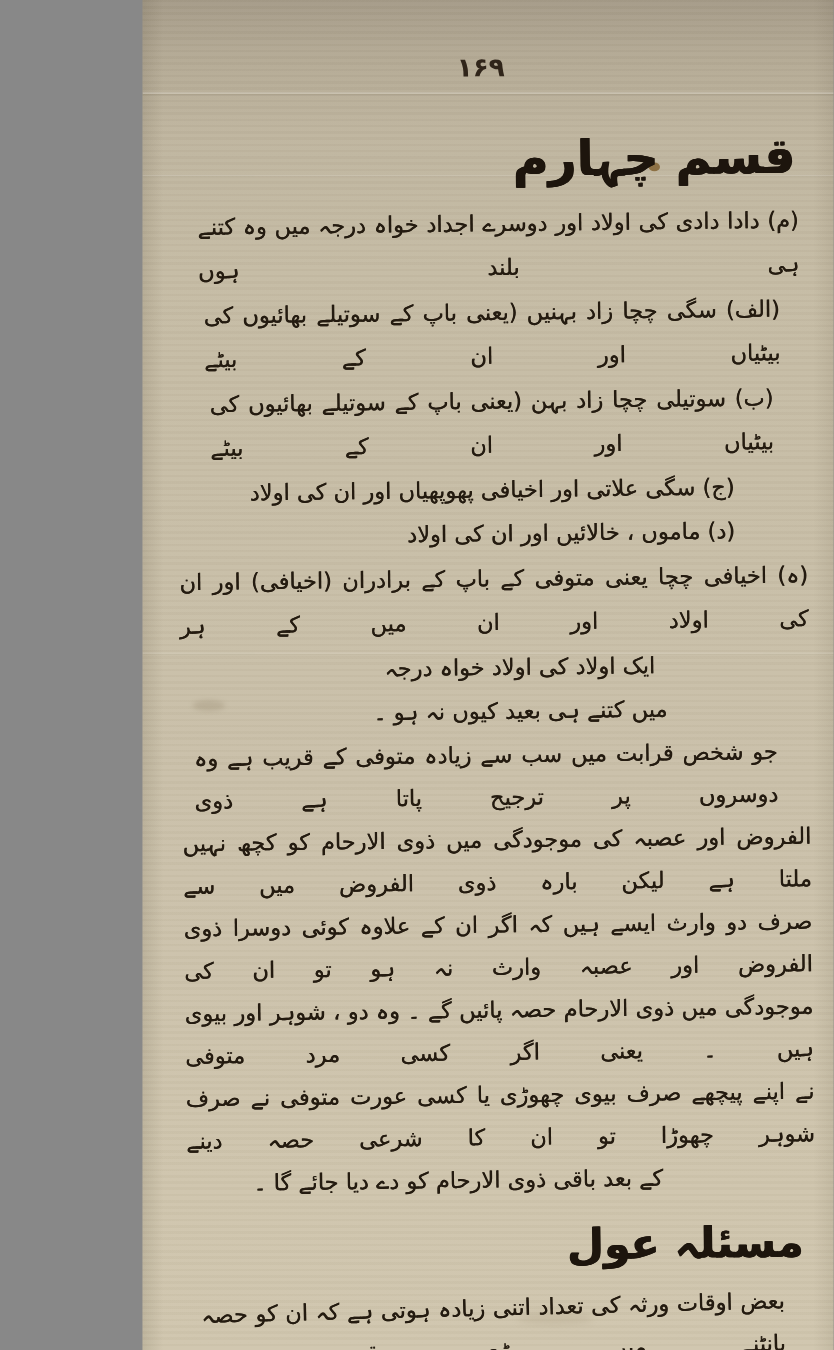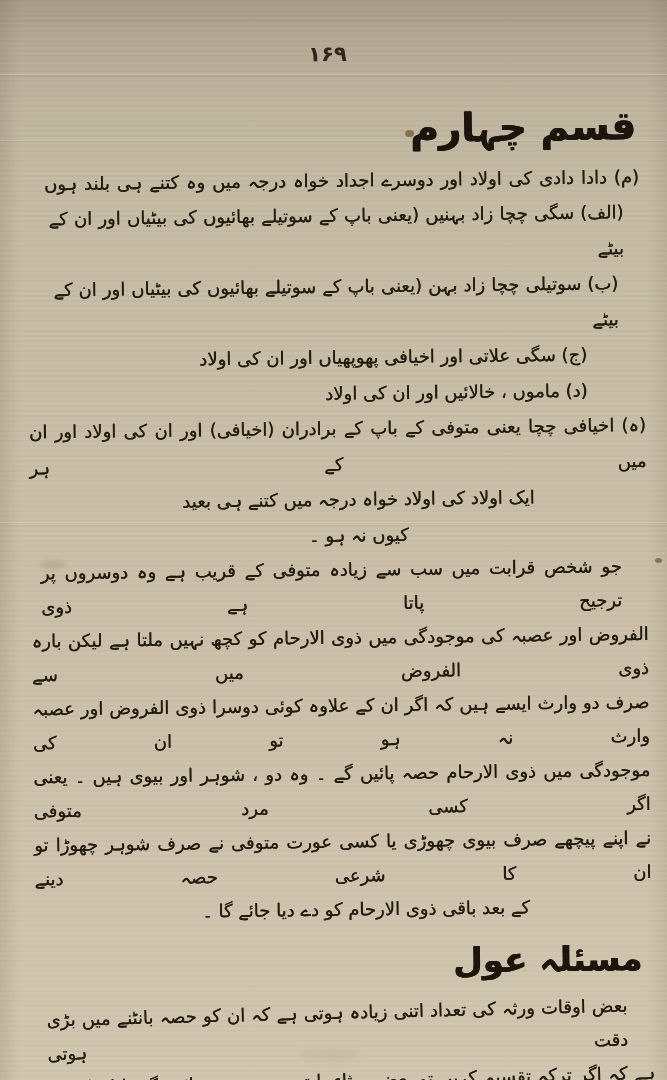--- a/index.html
+++ b/index.html
@@ -1,17 +1,17 @@
 <!DOCTYPE html>
 <html lang="ur" dir="rtl"><head>
 <meta charset="utf-8">
 <style>
   html,body{margin:0;padding:0;background:#888;}
   .page{
-    position:relative;width:667px;height:1080px;overflow:hidden;
+    position:relative;width:553px;height:1080px;overflow:hidden;
     font-family:"DejaVu Sans",sans-serif;color:#241b10;direction:rtl;
     background:
       repeating-linear-gradient(180deg, rgba(60,50,35,.025) 0 2px, rgba(255,255,255,.025) 2px 5px),
       linear-gradient(90deg, rgba(80,70,50,.14) 0, rgba(80,70,50,0) 3%, rgba(80,70,50,0) 97%, rgba(80,70,50,.10) 100%),
       linear-gradient(180deg,#a59b88 0%,#b3a994 4%,#bfb59f 10%,#c5bba4 20%,#c8bea7 42%,#cbc1aa 65%,#cfc5ad 88%,#d0c6ae 100%);
     margin-left: 41px;
   }
   .crease{position:absolute;left:0;right:0;height:1px;background:rgba(255,255,255,.28);box-shadow:0 1px 1px rgba(70,60,40,.10);}
   .spot{position:absolute;border-radius:50%;}
   .spot-a{left:405px;top:130px;width:9px;height:7px;background:#7c5a26;opacity:.75;filter:blur(.4px);}

